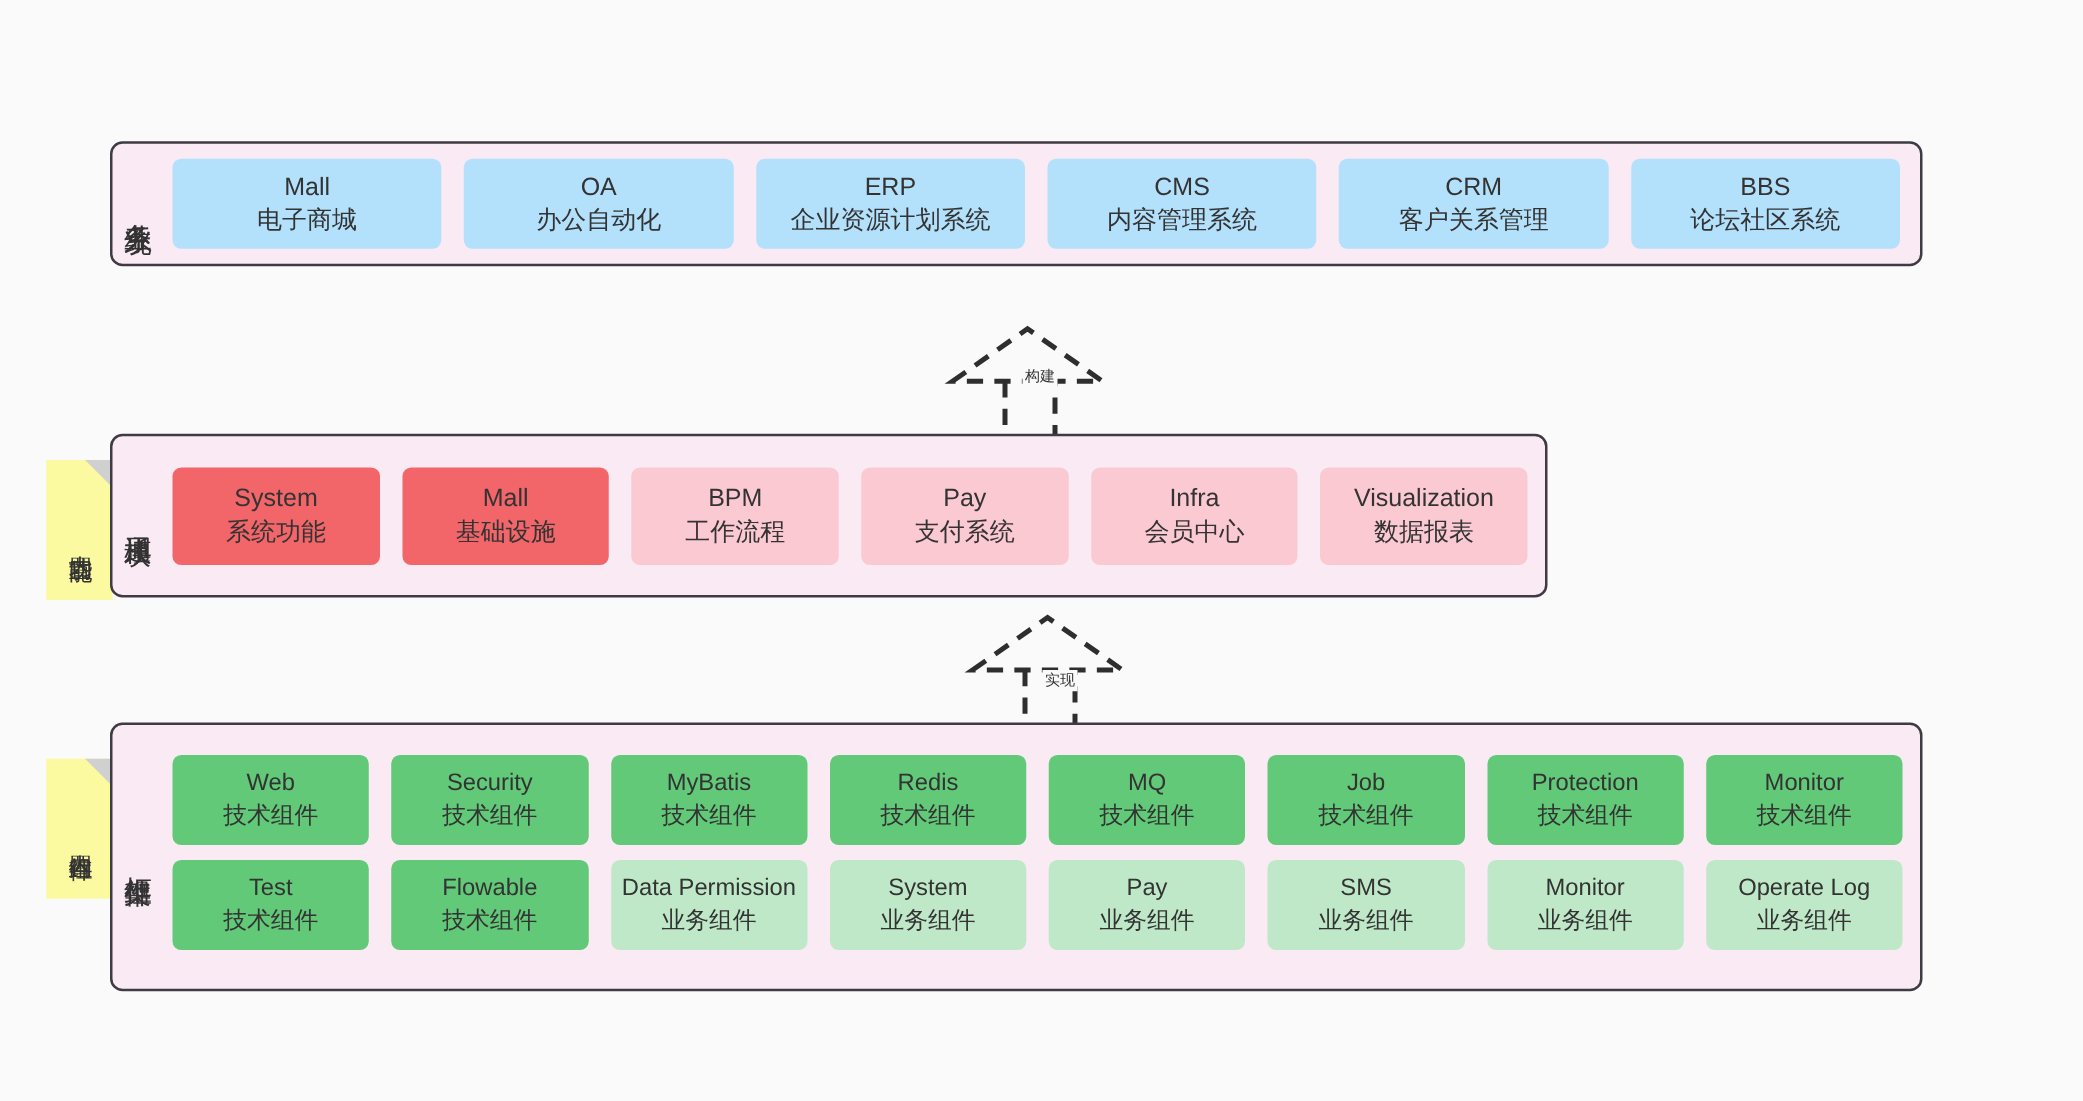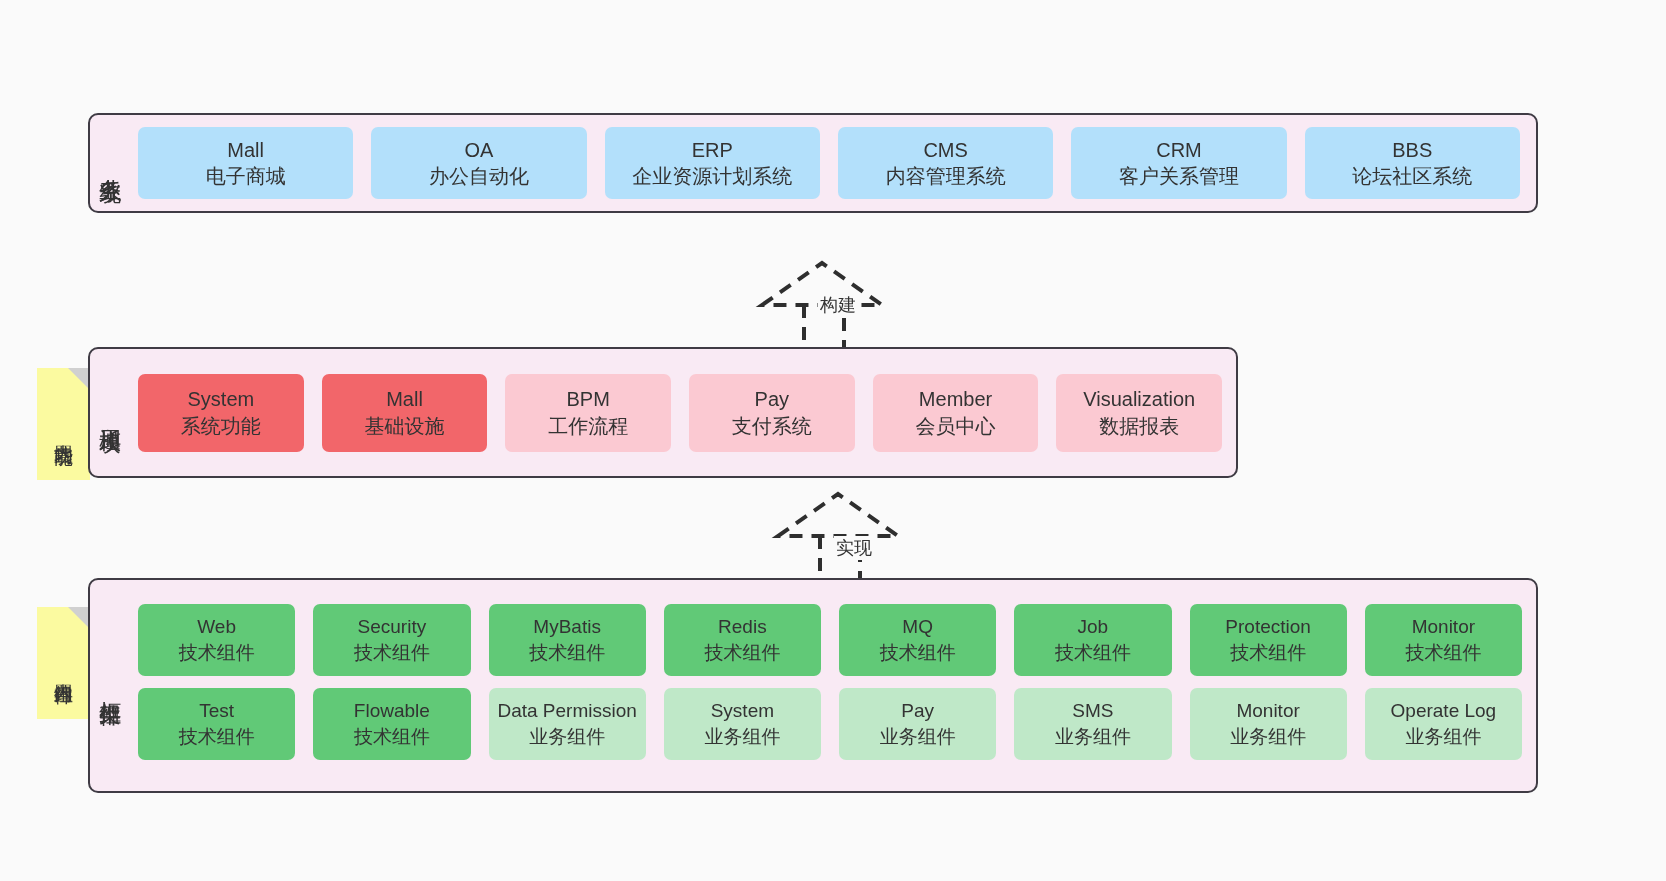--- a/index.html
+++ b/index.html
@@ -155,21 +155,21 @@
   }
 
   
   .gen-arrow {
     position: absolute;
     user-select: none;
   }
   .gen-arrow svg { display: block; overflow: visible; }
   .gen-arrow-label {
     position: absolute;
-    font-size: 18px;
+    font-size: 12px;
     color: #333333;
     background: #fafafa;
     padding: 0 2px;
     white-space: nowrap;
   }
   #arrow-build  { left: 752px; top: 257px; }
   #arrow-build  .gen-arrow-label { left: 66px; top: 36px; }
   #arrow-impl   { left: 768px; top: 488px; }
   #arrow-impl   .gen-arrow-label { left: 66px; top: 48px; }
 </style>
@@ -232,21 +232,21 @@
       </div>
       <div class="card c-pink">
         <span class="card-title">BPM</span>
         <span class="card-sub">工作流程</span>
       </div>
       <div class="card c-pink">
         <span class="card-title">Pay</span>
         <span class="card-sub">支付系统</span>
       </div>
       <div class="card c-pink">
-        <span class="card-title">Member</span>
+        <span class="card-title">Infra</span>
         <span class="card-sub">会员中心</span>
       </div>
       <div class="card c-pink">
         <span class="card-title">Visualization</span>
         <span class="card-sub">数据报表</span>
       </div>
     </div>
   </div>
 </div>
 

